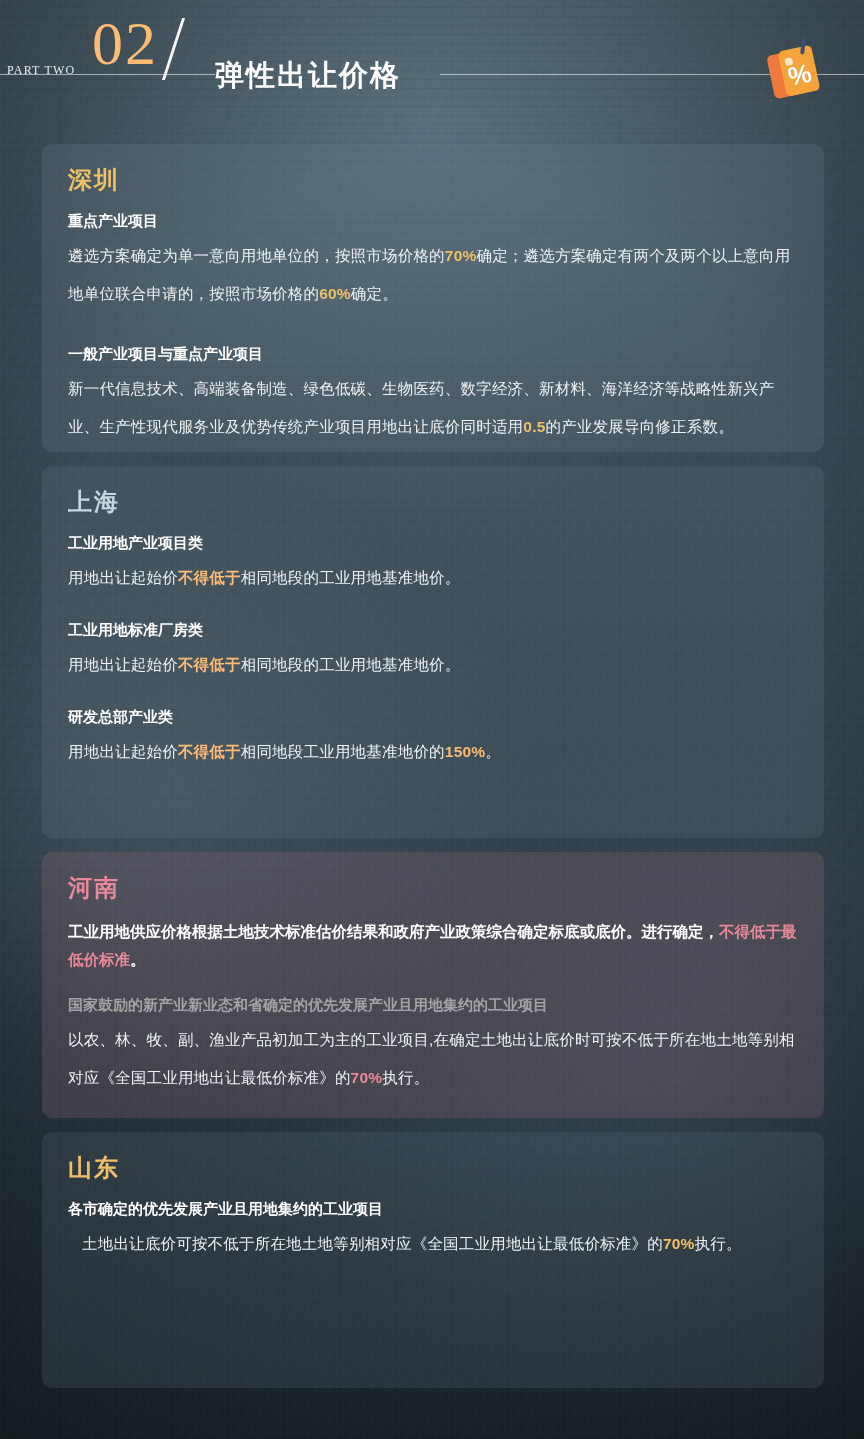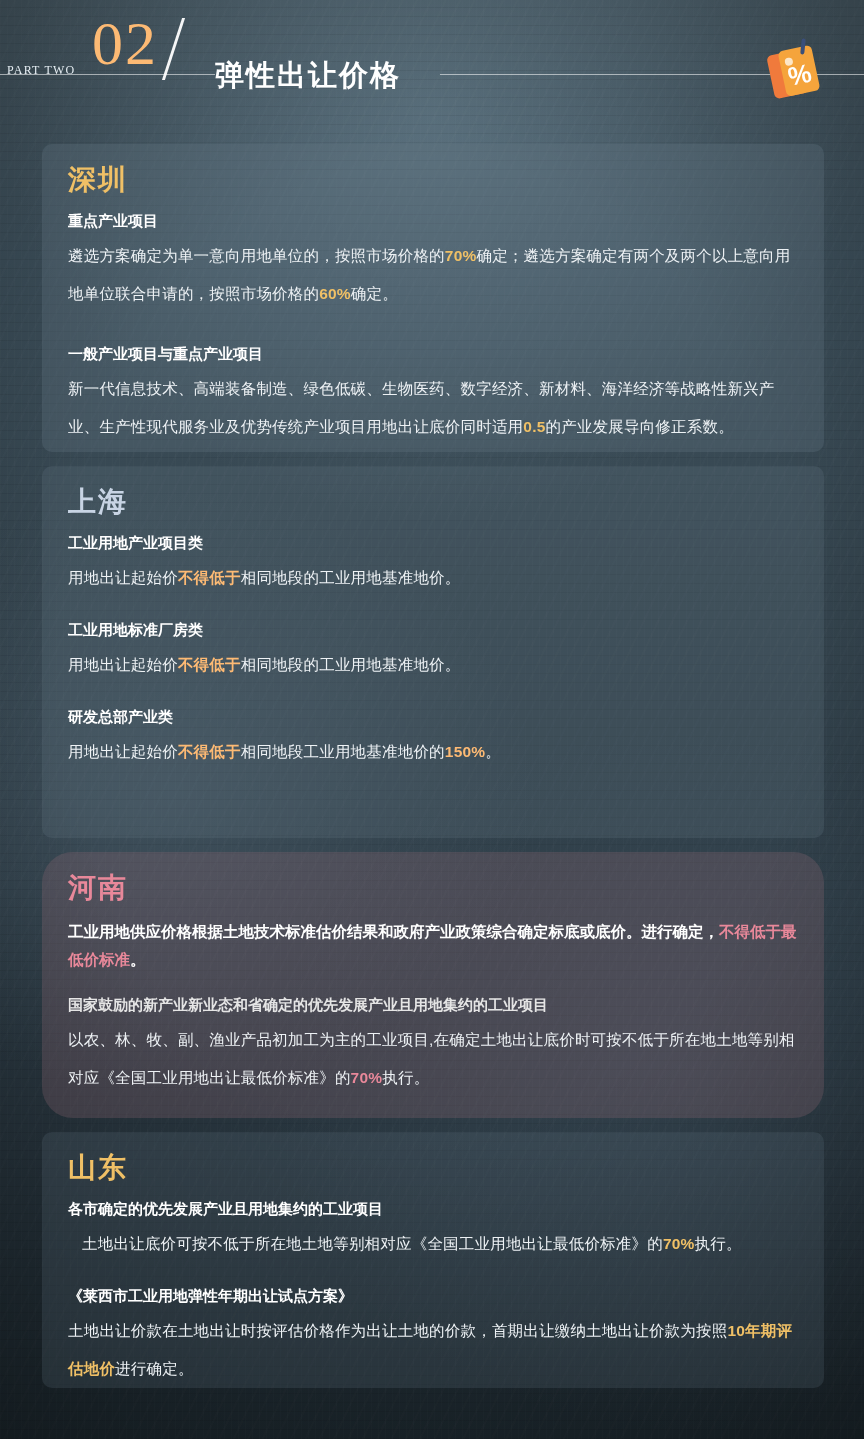--- a/index.html
+++ b/index.html
@@ -117,43 +117,43 @@
   .card {
     position: absolute;
     left: 42px;
     width: 782px;
     border-radius: 10px;
     box-sizing: border-box;
     padding: 20px 26px 22px 26px;
   }
   .card-sz { top: 144px;  height: 308px; background: rgba(96,116,128,0.32); }
   .card-sh { top: 466px;  height: 372px; background: rgba(96,116,128,0.26); }
-  .card-hn { top: 852px;  height: 266px; background: rgba(150,110,118,0.26); border-radius: 31px; }
+  .card-hn { top: 852px;  height: 266px; background: rgba(150,110,118,0.26); }
   .card-sd { top: 1132px; height: 256px; background: rgba(96,116,128,0.22); }
 
   .city {
-    font-size: 28px;
+    font-size: 24px;
     font-weight: bold;
     letter-spacing: 2px;
     margin: 0 0 14px 0;
     line-height: 32px;
   }
   .city-sz { color: #f0c066; }
   .city-sh { color: #c8d4e4; }
   .city-hn { color: #e8889a; }
   .city-sd { color: #f0c066; }
 
   .sub {
     font-size: 15px;
     font-weight: bold;
     color: #ffffff;
     margin: 0 0 5px 0;
     line-height: 22px;
   }
-  .sub-hn { color: #e5e5e5; }
+  .sub-hn { color: #a3a3a3; }
   .body {
     font-size: 15.5px;
     line-height: 38px;
     color: #eef2f5;
     margin: 0;
     letter-spacing: .2px;
   }
   .blk { margin-bottom: 16px; }
   .blk:last-child { margin-bottom: 0; }
   .gap-lg { margin-bottom: 30px; }
@@ -235,17 +235,13 @@
     <p class="body"><span>以农、林、牧、副、渔业产品初加工为主的工业项目,在确定土地出让底价时可按不低于所在地土地等别相对应《全国工业用地出让最低价标准》的</span><b class="hl-p">70%</b><span>执行。</span></p>
   </div>
 </div>
 
 <div class="card card-sd">
   <div class="city city-sd">山东</div>
   <div class="blk gap-md">
     <div class="sub">各市确定的优先发展产业且用地集约的工业项目</div>
     <p class="body indent"><span>土地出让底价可按不低于所在地土地等别相对应《全国工业用地出让最低价标准》的</span><b class="hl-y">70%</b><span>执行。</span></p>
   </div>
-  <div class="blk">
-    <div class="sub">《莱西市工业用地弹性年期出让试点方案》</div>
-    <p class="body"><span>土地出让价款在土地出让时按评估价格作为出让土地的价款，首期出让缴纳土地出让价款为按照</span><b class="hl-y">10年期评估地价</b><span>进行确定。</span></p>
-  </div>
 </div>
 
 </body></html>

